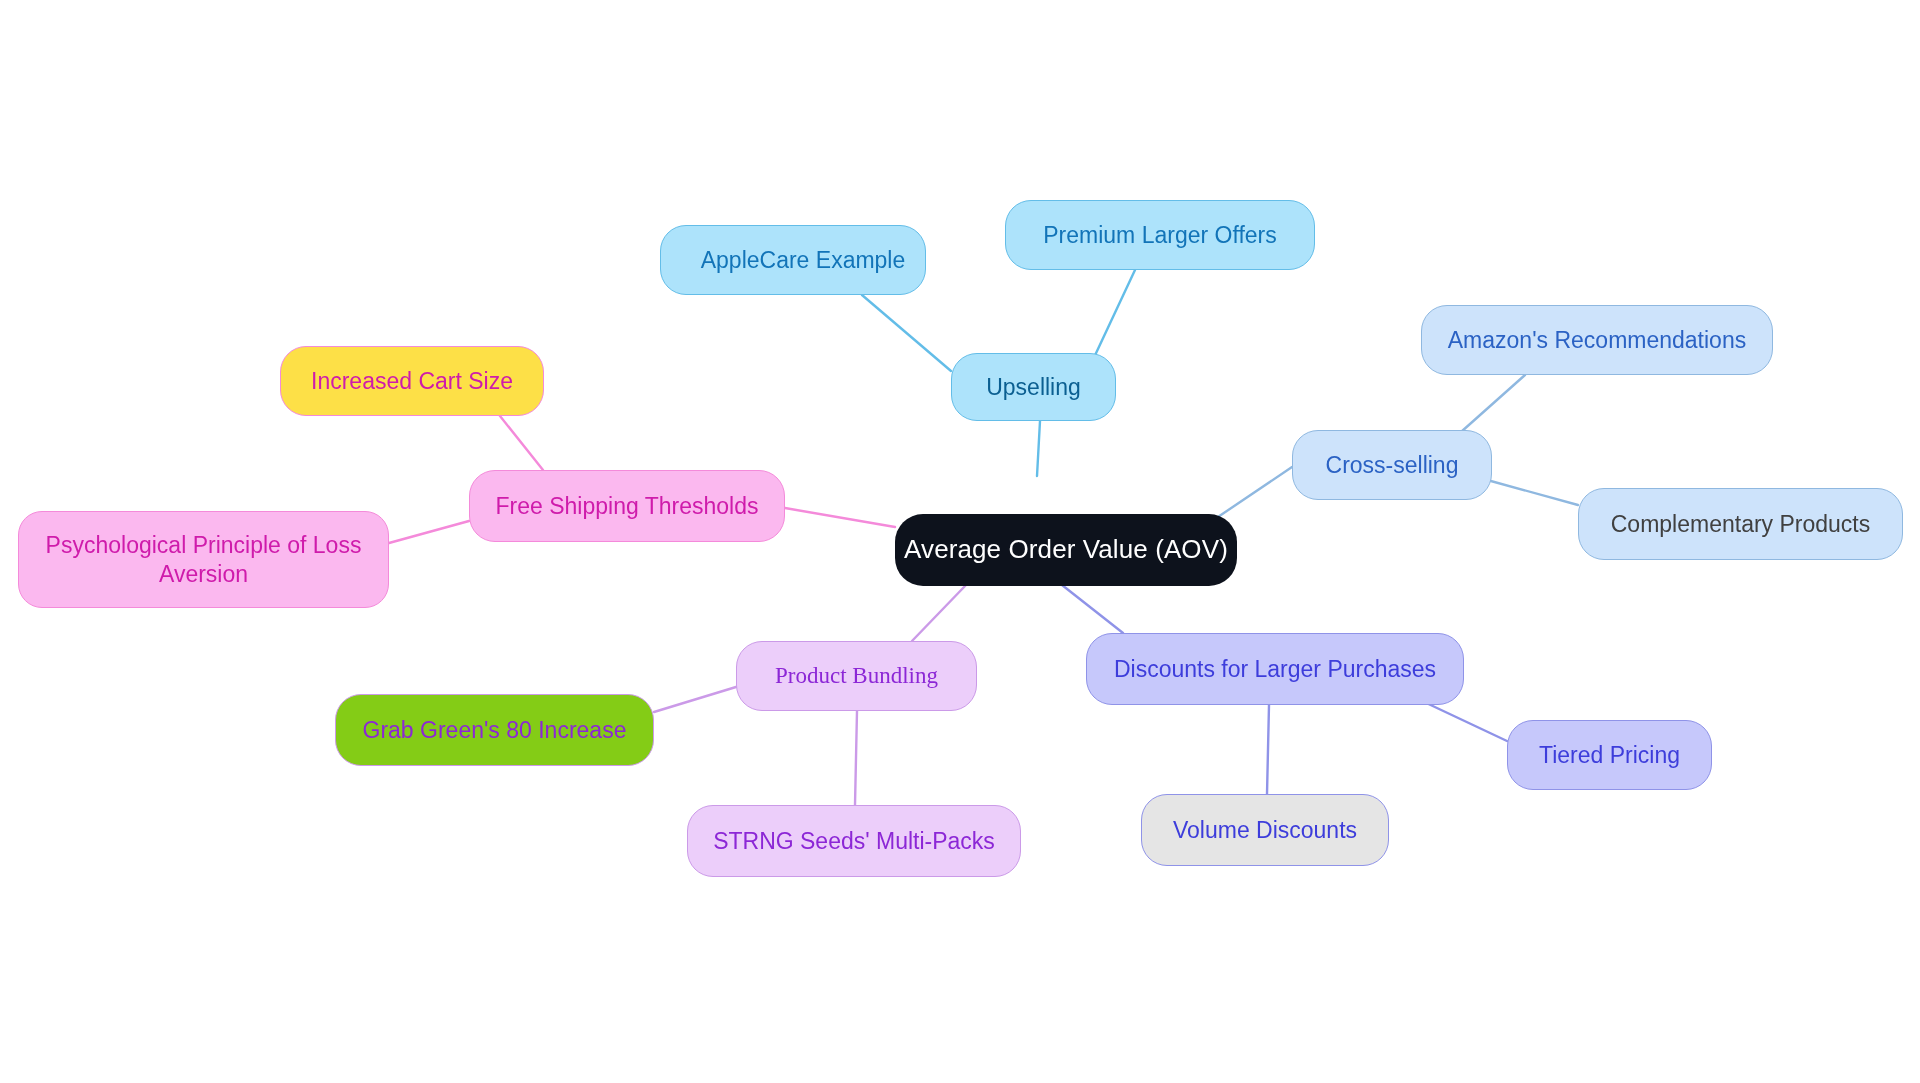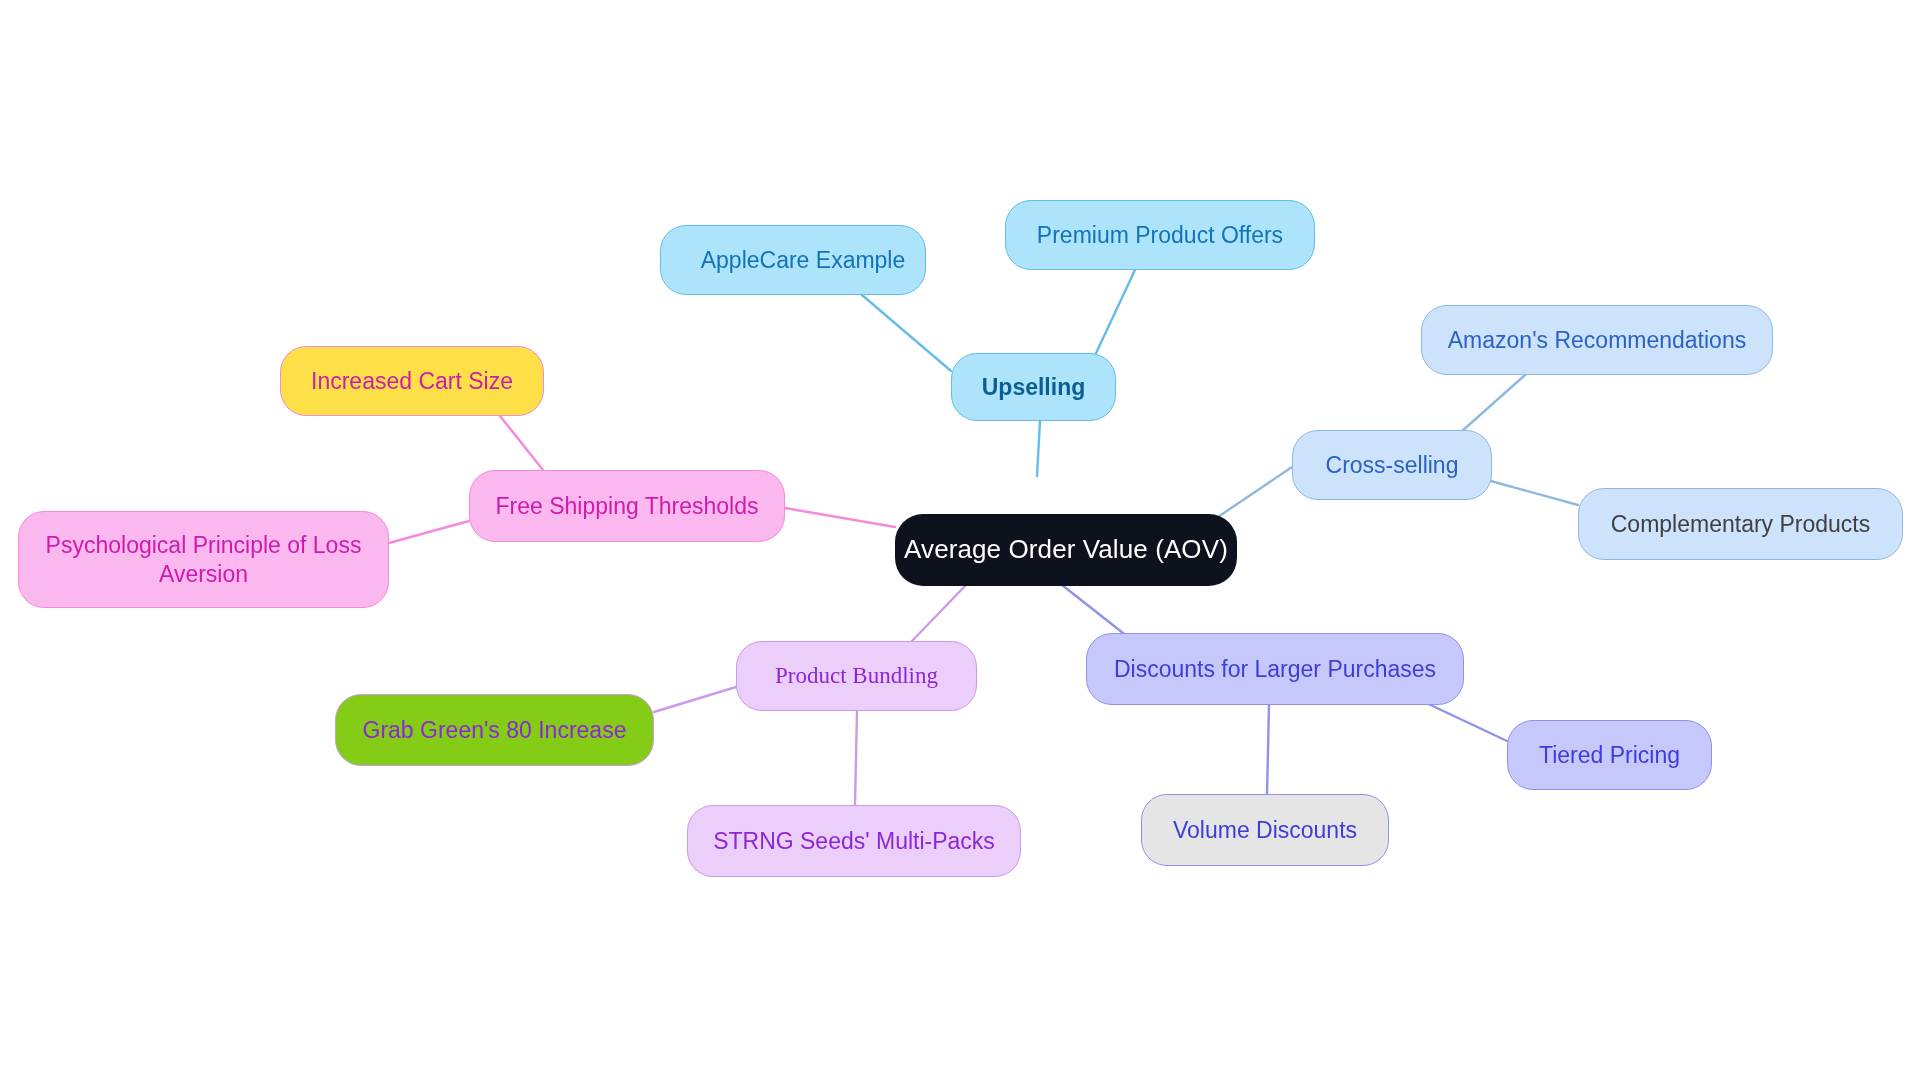--- a/index.html
+++ b/index.html
@@ -71,30 +71,30 @@
       <line x1="1269" y1="705" x2="1267" y2="794" stroke="#8f93e8" stroke-width="2.4" stroke-linecap="round"></line>
       <line x1="966" y1="585" x2="912" y2="641" stroke="#cb9ae8" stroke-width="2.4" stroke-linecap="round"></line>
       <line x1="736" y1="687" x2="654" y2="712" stroke="#cb9ae8" stroke-width="2.4" stroke-linecap="round"></line>
       <line x1="857" y1="711" x2="855" y2="805" stroke="#cb9ae8" stroke-width="2.4" stroke-linecap="round"></line>
       <line x1="895" y1="527" x2="785" y2="508" stroke="#f48ada" stroke-width="2.4" stroke-linecap="round"></line>
       <line x1="543" y1="470" x2="500" y2="416" stroke="#f48ada" stroke-width="2.4" stroke-linecap="round"></line>
       <line x1="469" y1="521" x2="389" y2="543" stroke="#f48ada" stroke-width="2.4" stroke-linecap="round"></line>
     </svg>
   <div id="node-layer">
       <div class="mm-node root" style="left: 895px; top: 514px; width: 342px; height: 72px; background: rgb(13, 18, 28); color: rgb(255, 255, 255); border-width: 0px;">Average Order Value (AOV)</div>
-      <div class="mm-node branch" style="left: 951px; top: 353px; width: 165px; height: 68px; background: rgb(173, 227, 251); color: rgb(11, 95, 145); border-color: rgb(99, 189, 232); font-weight: bold;">Upselling</div>
+      <div class="mm-node branch" style="left: 951px; top: 353px; width: 165px; height: 68px; background: rgb(173, 227, 251); color: rgb(11, 95, 145); border-color: rgb(99, 189, 232);">Upselling</div>
       <div class="mm-node leaf" style="left: 660px; top: 225px; width: 266px; height: 70px; background: rgb(173, 227, 251); color: rgb(18, 116, 184); border-color: rgb(99, 189, 232); padding-left: 20px;">AppleCare Example</div>
-      <div class="mm-node leaf" style="left: 1005px; top: 200px; width: 310px; height: 70px; background: rgb(173, 227, 251); color: rgb(18, 116, 184); border-color: rgb(99, 189, 232);">Premium Product Offers</div>
+      <div class="mm-node leaf" style="left: 1005px; top: 200px; width: 310px; height: 70px; background: rgb(173, 227, 251); color: rgb(18, 116, 184); border-color: rgb(99, 189, 232);">Premium Larger Offers</div>
       <div class="mm-node branch" style="left: 1292px; top: 430px; width: 200px; height: 70px; background: rgb(205, 227, 251); color: rgb(43, 98, 196); border-color: rgb(143, 184, 224);">Cross-selling</div>
       <div class="mm-node branch" style="left: 1086px; top: 633px; width: 378px; height: 72px; background: rgb(198, 200, 251); color: rgb(61, 61, 219); border-color: rgb(143, 147, 232);">Discounts for Larger Purchases</div>
       <div class="mm-node branch" style="left: 736px; top: 641px; width: 241px; height: 70px; background: rgb(236, 206, 250); color: rgb(140, 39, 214); border-color: rgb(203, 154, 232); font-family: Liberation Serif, serif;">Product Bundling</div>
       <div class="mm-node branch" style="left: 469px; top: 470px; width: 316px; height: 72px; background: rgb(251, 184, 239); color: rgb(207, 27, 171); border-color: rgb(244, 138, 218);">Free Shipping Thresholds</div>
       <div class="mm-node leaf" style="left: 1421px; top: 305px; width: 352px; height: 70px; background: rgb(205, 227, 251); color: rgb(43, 98, 196); border-color: rgb(143, 184, 224);">Amazon's Recommendations</div>
       <div class="mm-node leaf" style="left: 1578px; top: 488px; width: 325px; height: 72px; background: rgb(205, 227, 251); color: #404040; border-color: rgb(143, 184, 224);">Complementary Products</div>
       <div class="mm-node leaf" style="left: 1507px; top: 720px; width: 205px; height: 70px; background: rgb(198, 200, 251); color: rgb(61, 61, 219); border-color: rgb(143, 147, 232);">Tiered Pricing</div>
       <div class="mm-node leaf" style="left: 1141px; top: 794px; width: 248px; height: 72px; background: #e5e5e5; color: rgb(61, 61, 219); border-color: rgb(143, 147, 232);">Volume Discounts</div>
       <div class="mm-node leaf" style="left: 335px; top: 694px; width: 319px; height: 72px; background: #84cc16; color: rgb(140, 39, 214); border-color: rgb(203, 154, 232);">Grab Green's 80 Increase</div>
       <div class="mm-node leaf" style="left: 687px; top: 805px; width: 334px; height: 72px; background: rgb(236, 206, 250); color: rgb(140, 39, 214); border-color: rgb(203, 154, 232); text-align: right;">STRNG Seeds' Multi-Packs</div>
       <div class="mm-node leaf" style="left: 280px; top: 346px; width: 264px; height: 70px; background: #fde047; color: rgb(207, 27, 171); border-color: rgb(244, 138, 218);">Increased Cart Size</div>
-      <div class="mm-node leaf" style="left: 18px; top: 511px; width: 371px; height: 97px; background: rgb(251, 184, 239); color: rgb(207, 27, 171); border-color: rgb(244, 138, 218);">Psychological Principle of Loss
+      <div class="mm-node leaf" style="left: 18px; top: 511px; width: 371px; height: 97px; background: rgb(251, 184, 239); color: rgb(207, 27, 171); border-color: rgb(244, 138, 218); border-radius: 24px;">Psychological Principle of Loss
 Aversion</div>
     </div>
 </div>
 
 </body></html>

